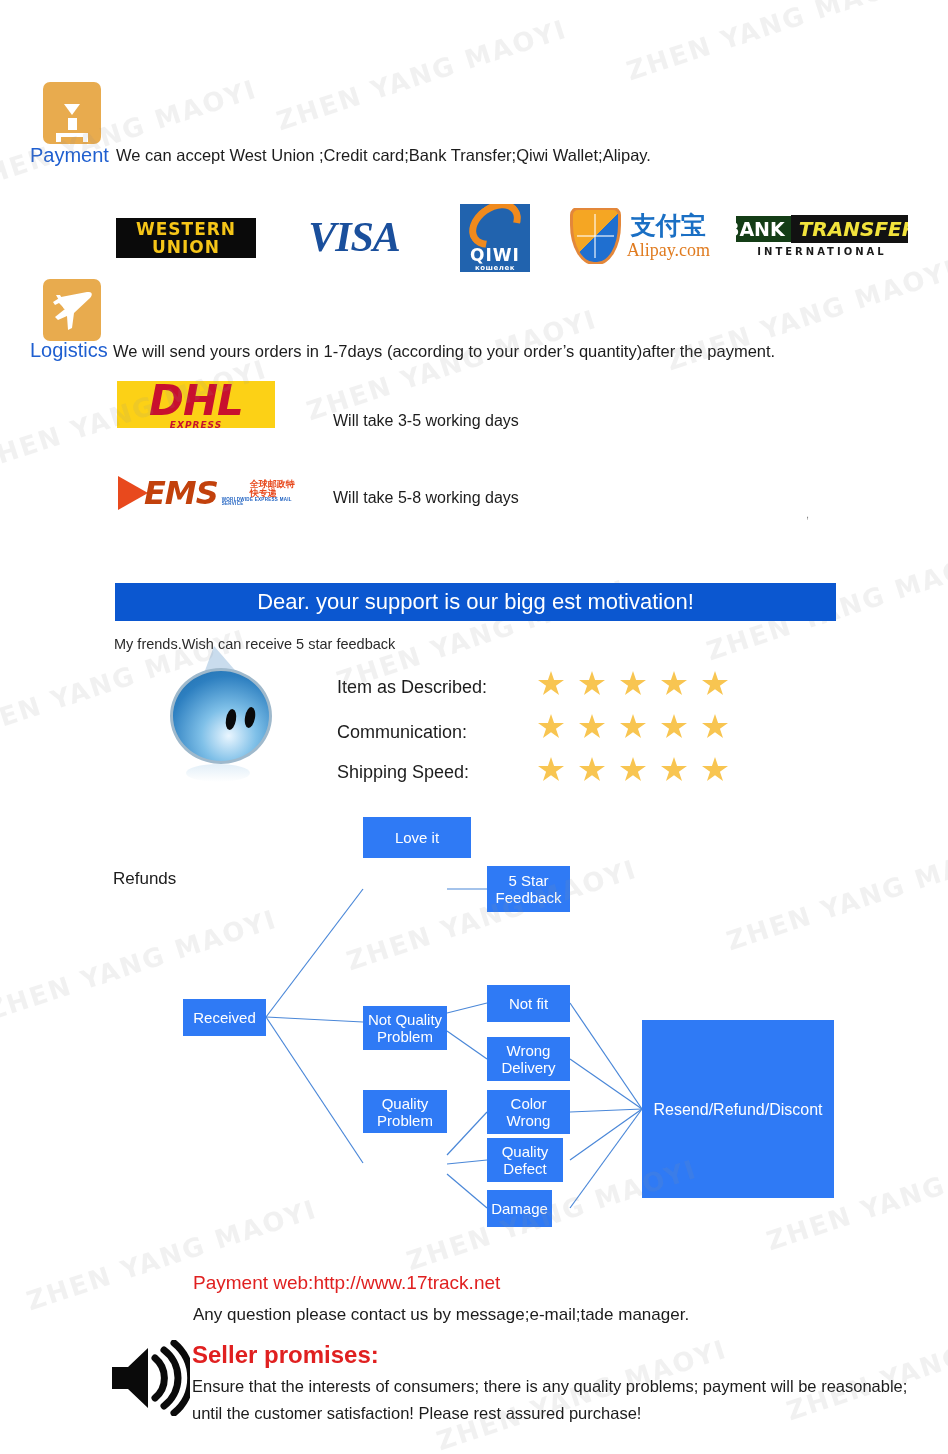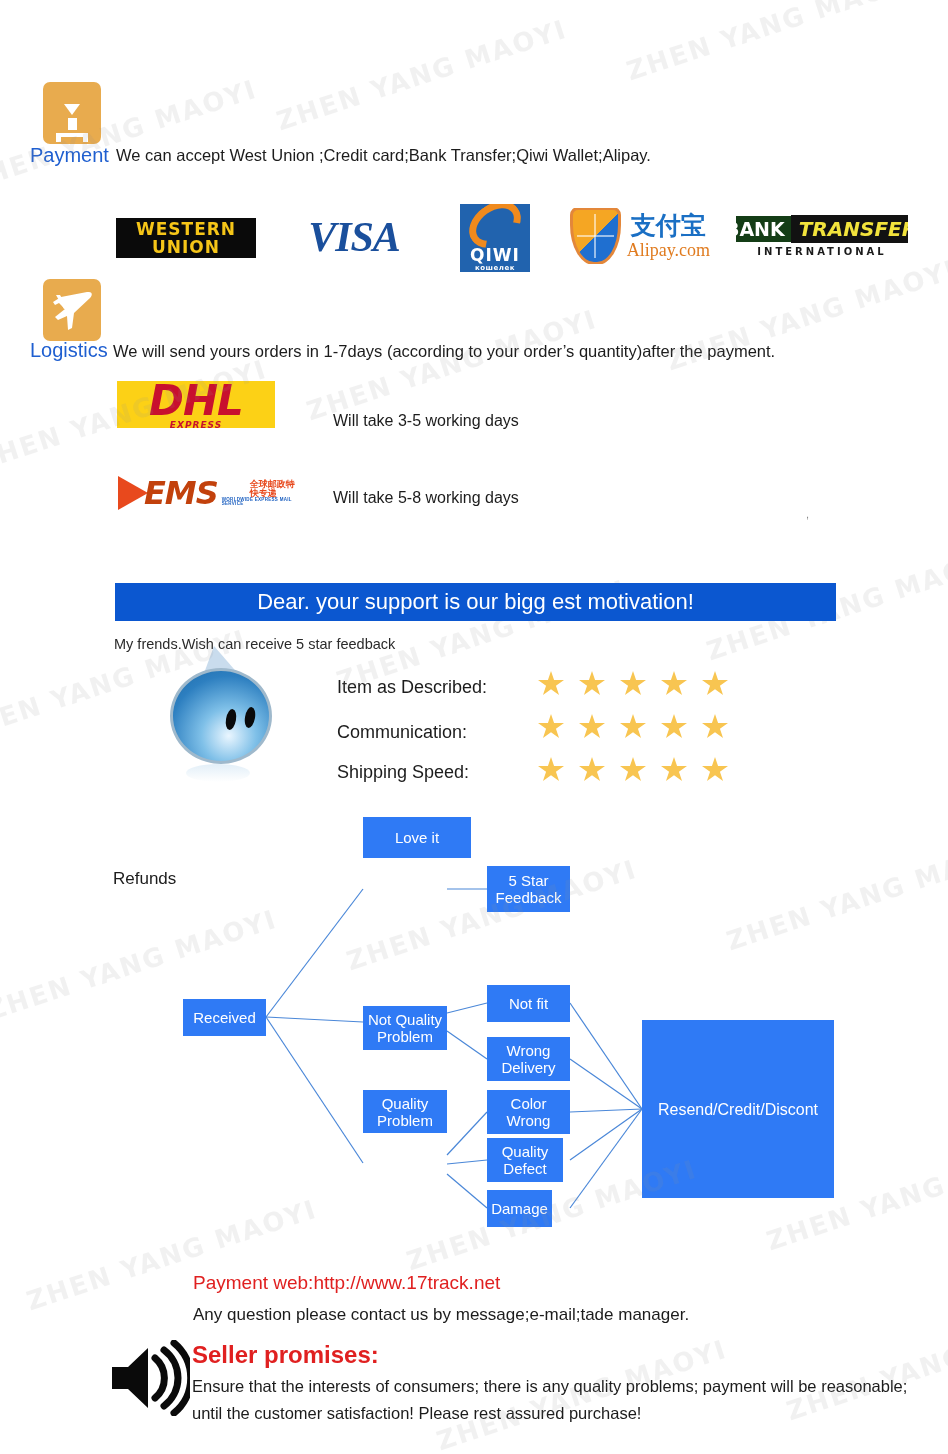--- a/index.html
+++ b/index.html
@@ -370,21 +370,21 @@
   <div class="fbox" style="left:487px;top:866px;width:83px;height:46px;">5 Star Feedback</div>
   <div class="fbox" style="left:363px;top:1006px;width:84px;height:44px;">Not Quality Problem</div>
   <div class="fbox" style="left:363px;top:1090px;width:84px;height:43px;">Quality Problem</div>
 
   <div class="fbox" style="left:487px;top:985px;width:83px;height:37px;">Not fit</div>
   <div class="fbox" style="left:487px;top:1037px;width:83px;height:44px;">Wrong Delivery</div>
   <div class="fbox" style="left:487px;top:1090px;width:83px;height:44px;">Color Wrong</div>
   <div class="fbox" style="left:487px;top:1138px;width:76px;height:44px;">Quality Defect</div>
   <div class="fbox" style="left:487px;top:1190px;width:65px;height:37px;">Damage</div>
 
-  <div class="fbox big" style="left:642px;top:1020px;width:192px;height:178px;">Resend/Credit/Discont</div>
+  <div class="fbox big" style="left:642px;top:1020px;width:192px;height:178px;">Resend/Refund/Discont</div>
 
   <div class="track" style="left:193px;top:1272px;">Payment web:http://www.17track.net</div>
   <div class="contact" style="left:193px;top:1305px;">Any question please contact us by message;e-mail;tade manager.</div>
 
   <div class="speaker" style="left:108px;top:1340px;">
     <svg width="82" height="76" viewBox="0 0 82 76">
       <path d="M4 27 L20 27 L40 8 L40 68 L20 49 L4 49 Z" fill="#0a0a0a"></path>
       <path d="M47 18 A26 26 0 0 1 47 58" stroke="#0a0a0a" stroke-width="7" fill="none" stroke-linecap="round"></path>
       <path d="M56 10 A35 35 0 0 1 56 66" stroke="#0a0a0a" stroke-width="7" fill="none" stroke-linecap="round"></path>
       <path d="M66 3 A45 45 0 0 1 66 73" stroke="#0a0a0a" stroke-width="7" fill="none" stroke-linecap="round"></path>

